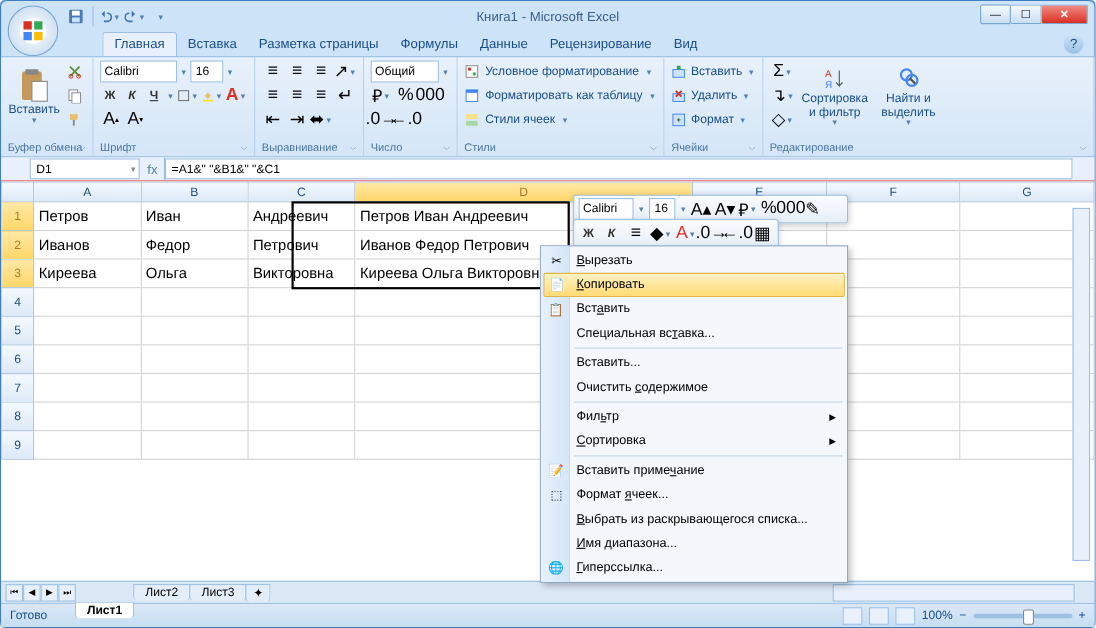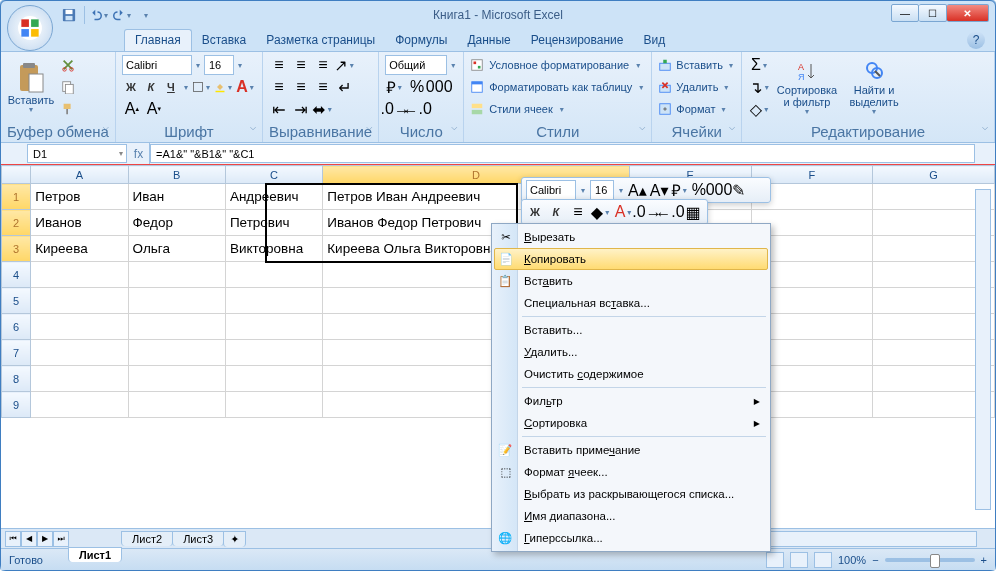--- a/index.html
+++ b/index.html
@@ -13,30 +13,30 @@
   .qat { margin-left: 58px; display: flex; gap: 3px; align-items: center; }
   .qat-btn { width: 20px; height: 20px; border-radius: 3px; display: flex; align-items: center; justify-content: center; }
   .qat-sep { width: 1px; height: 18px; background: #9cc0e4; margin: 0 2px; }
   .title-text { position: absolute; left: 0; right: 0; text-align: center; font-size: 12px; color: #3b5d87; pointer-events: none; }
   .win-controls { position: absolute; right: 6px; top: 3px; display: flex; }
   .win-btn { width: 28px; height: 18px; border: 1px solid #7aa6d2; display: flex; align-items: center; justify-content: center; font-size: 10px; background: linear-gradient(#f4f9ff,#c9dff3); border-radius: 2px; }
   .win-btn.close { background: linear-gradient(#f28b82,#d93025); color: #fff; font-weight: bold; width: 42px; }
   .win-btn+.win-btn { border-left: none; }
 
   
-  .tabs { height: 22px; display: flex; align-items: flex-end; padding-left: 92px; gap: 0; position: relative; margin-left: 31px; }
+  .tabs { height: 22px; display: flex; align-items: flex-end; padding-left: 92px; gap: 0; position: relative; }
   .tab { padding: 3px 10px 4px; font-size: 12px; color: #1a4e8a; cursor: default; }
   .tab.active { background: #e8f1fb; border: 1px solid #9cc0e4; border-bottom: none; border-radius: 3px 3px 0 0; }
   .tab-help { position: absolute; right: 10px; top: 2px; width: 18px; height: 18px; border-radius: 50%; background: linear-gradient(#cfe3f7,#9cc0e4); color: #1a4e8a; text-align: center; font-size: 12px; line-height: 18px; }
 
   
   .ribbon { background: linear-gradient(#e8f1fb,#d4e6f7); border: 1px solid #9cc0e4; border-left: none; border-right: none; height: 92px; display: flex; }
   .group { border-right: 1px solid #b9d3ee; padding: 3px 6px 0; display: flex; flex-direction: column; }
   .group-body { flex: 1; display: flex; align-items: flex-start; gap: 3px; }
-  .group-label { text-align: center; font-size: 15px; color: #4a75a3; padding: 1px 0 2px; position: relative; }
+  .group-label { text-align: left; font-size: 10px; color: #4a75a3; padding: 1px 0 2px; position: relative; }
   .group-label::after { content: "⌵"; position: absolute; right: 0; font-size: 8px; color: #6a90b8; }
   .big-btn { display: flex; flex-direction: column; align-items: center; justify-content: center; width: 48px; height: 66px; font-size: 11px; color: #1a4e8a; text-align: center; line-height: 1.1; }
   .mini-btn { width: 20px; height: 20px; display: flex; align-items: center; justify-content: center; border-radius: 2px; }
   .col { display: flex; flex-direction: column; gap: 2px; }
   .row { display: flex; gap: 2px; align-items: center; }
   input.font-name { width: 70px; height: 20px; font-size: 11px; border: 1px solid #9cc0e4; padding: 0 3px; background: #fff; }
   input.font-size { width: 30px; height: 20px; font-size: 11px; border: 1px solid #9cc0e4; padding: 0 4px; background: #fff; }
   .dd-arrow { font-size: 8px; color: #5a82ae; padding: 0 2px; }
   .styles-item { display: flex; align-items: center; gap: 5px; font-size: 11px; color: #1a4e8a; height: 20px; }
   .cells-item { display: flex; align-items: center; gap: 4px; font-size: 11px; color: #1a4e8a; height: 20px; }
@@ -560,23 +560,20 @@
         <span>Вст<u class="ak">а</u>вить</span>
       </div>
     <div class="ctx-item">
         <span>Специальная вс<u class="ak">т</u>авка...</span>
       </div>
     <div class="ctx-sep"></div>
     <div class="ctx-item">
         <span>Вставить...</span>
       </div>
     <div class="ctx-item">
-        <span><u class="ak">У</u>далить...</span>
-      </div>
-    <div class="ctx-item">
         <span>Очистить <u class="ak">с</u>одержимое</span>
       </div>
     <div class="ctx-sep"></div>
     <div class="ctx-item">
         <span>Фил<u class="ak">ь</u>тр</span>
         <span class="arrow">▶</span>
       </div>
     <div class="ctx-item">
         <span><u class="ak">С</u>ортировка</span>
         <span class="arrow">▶</span>

